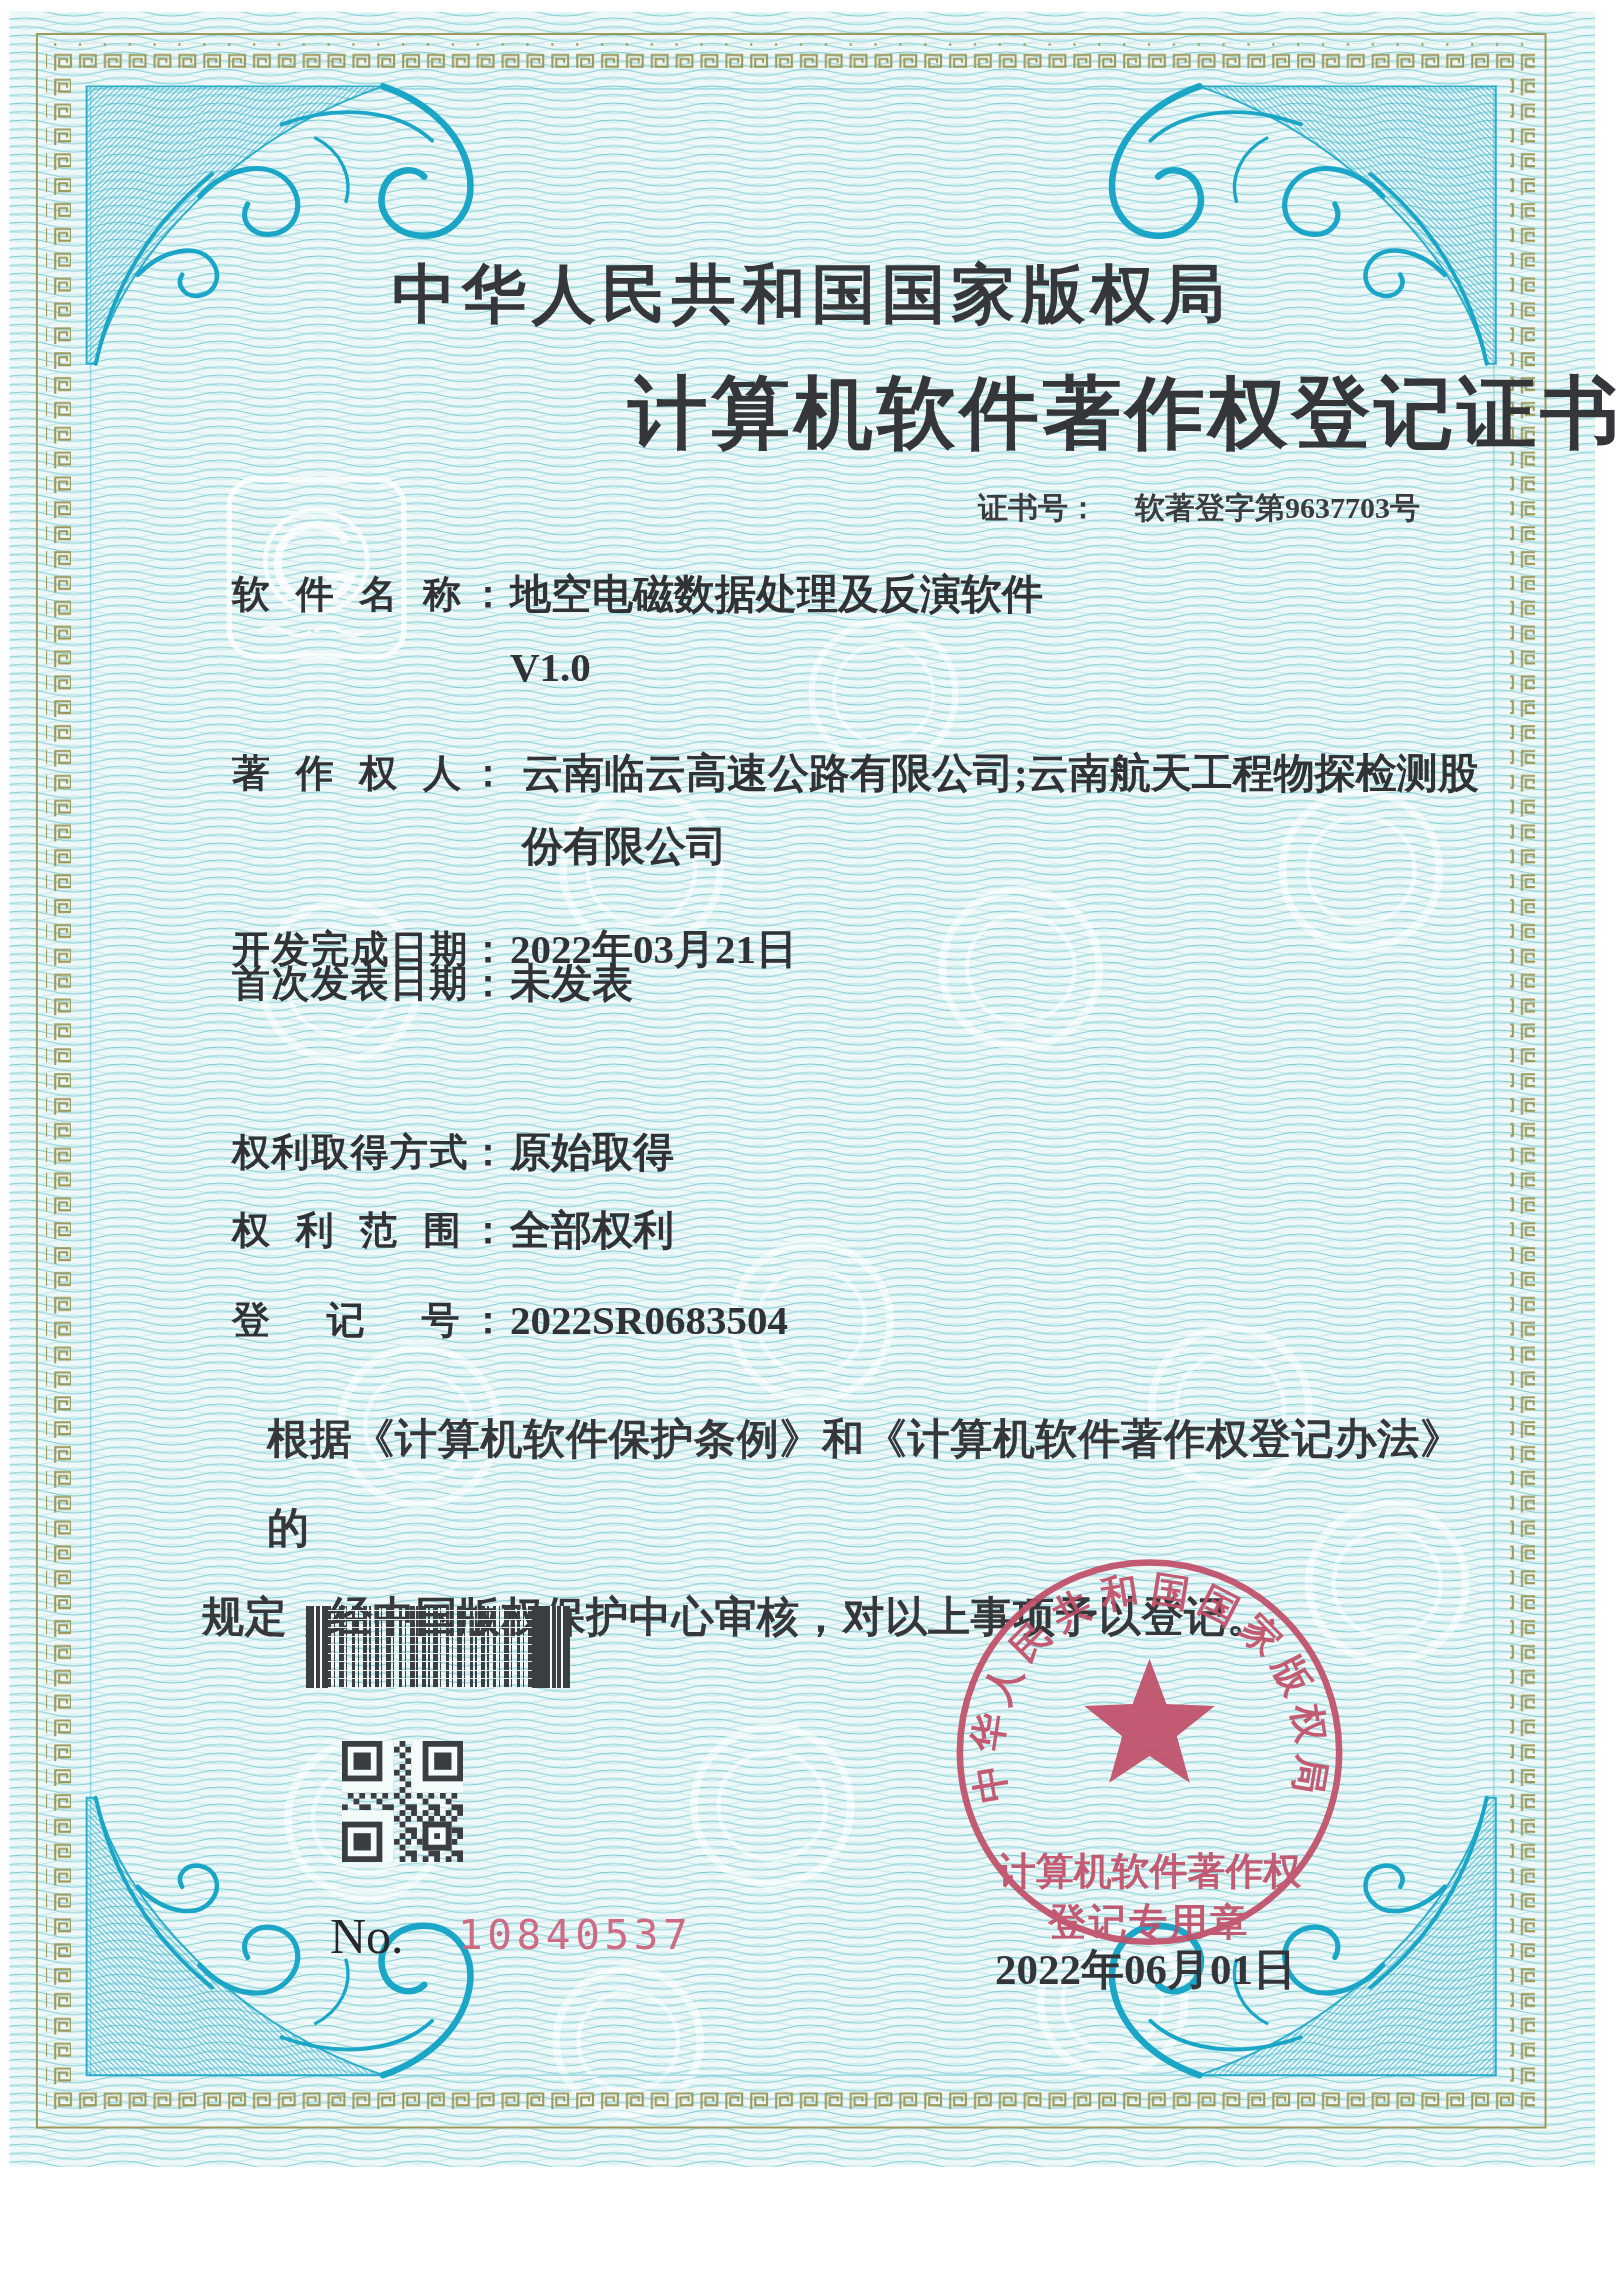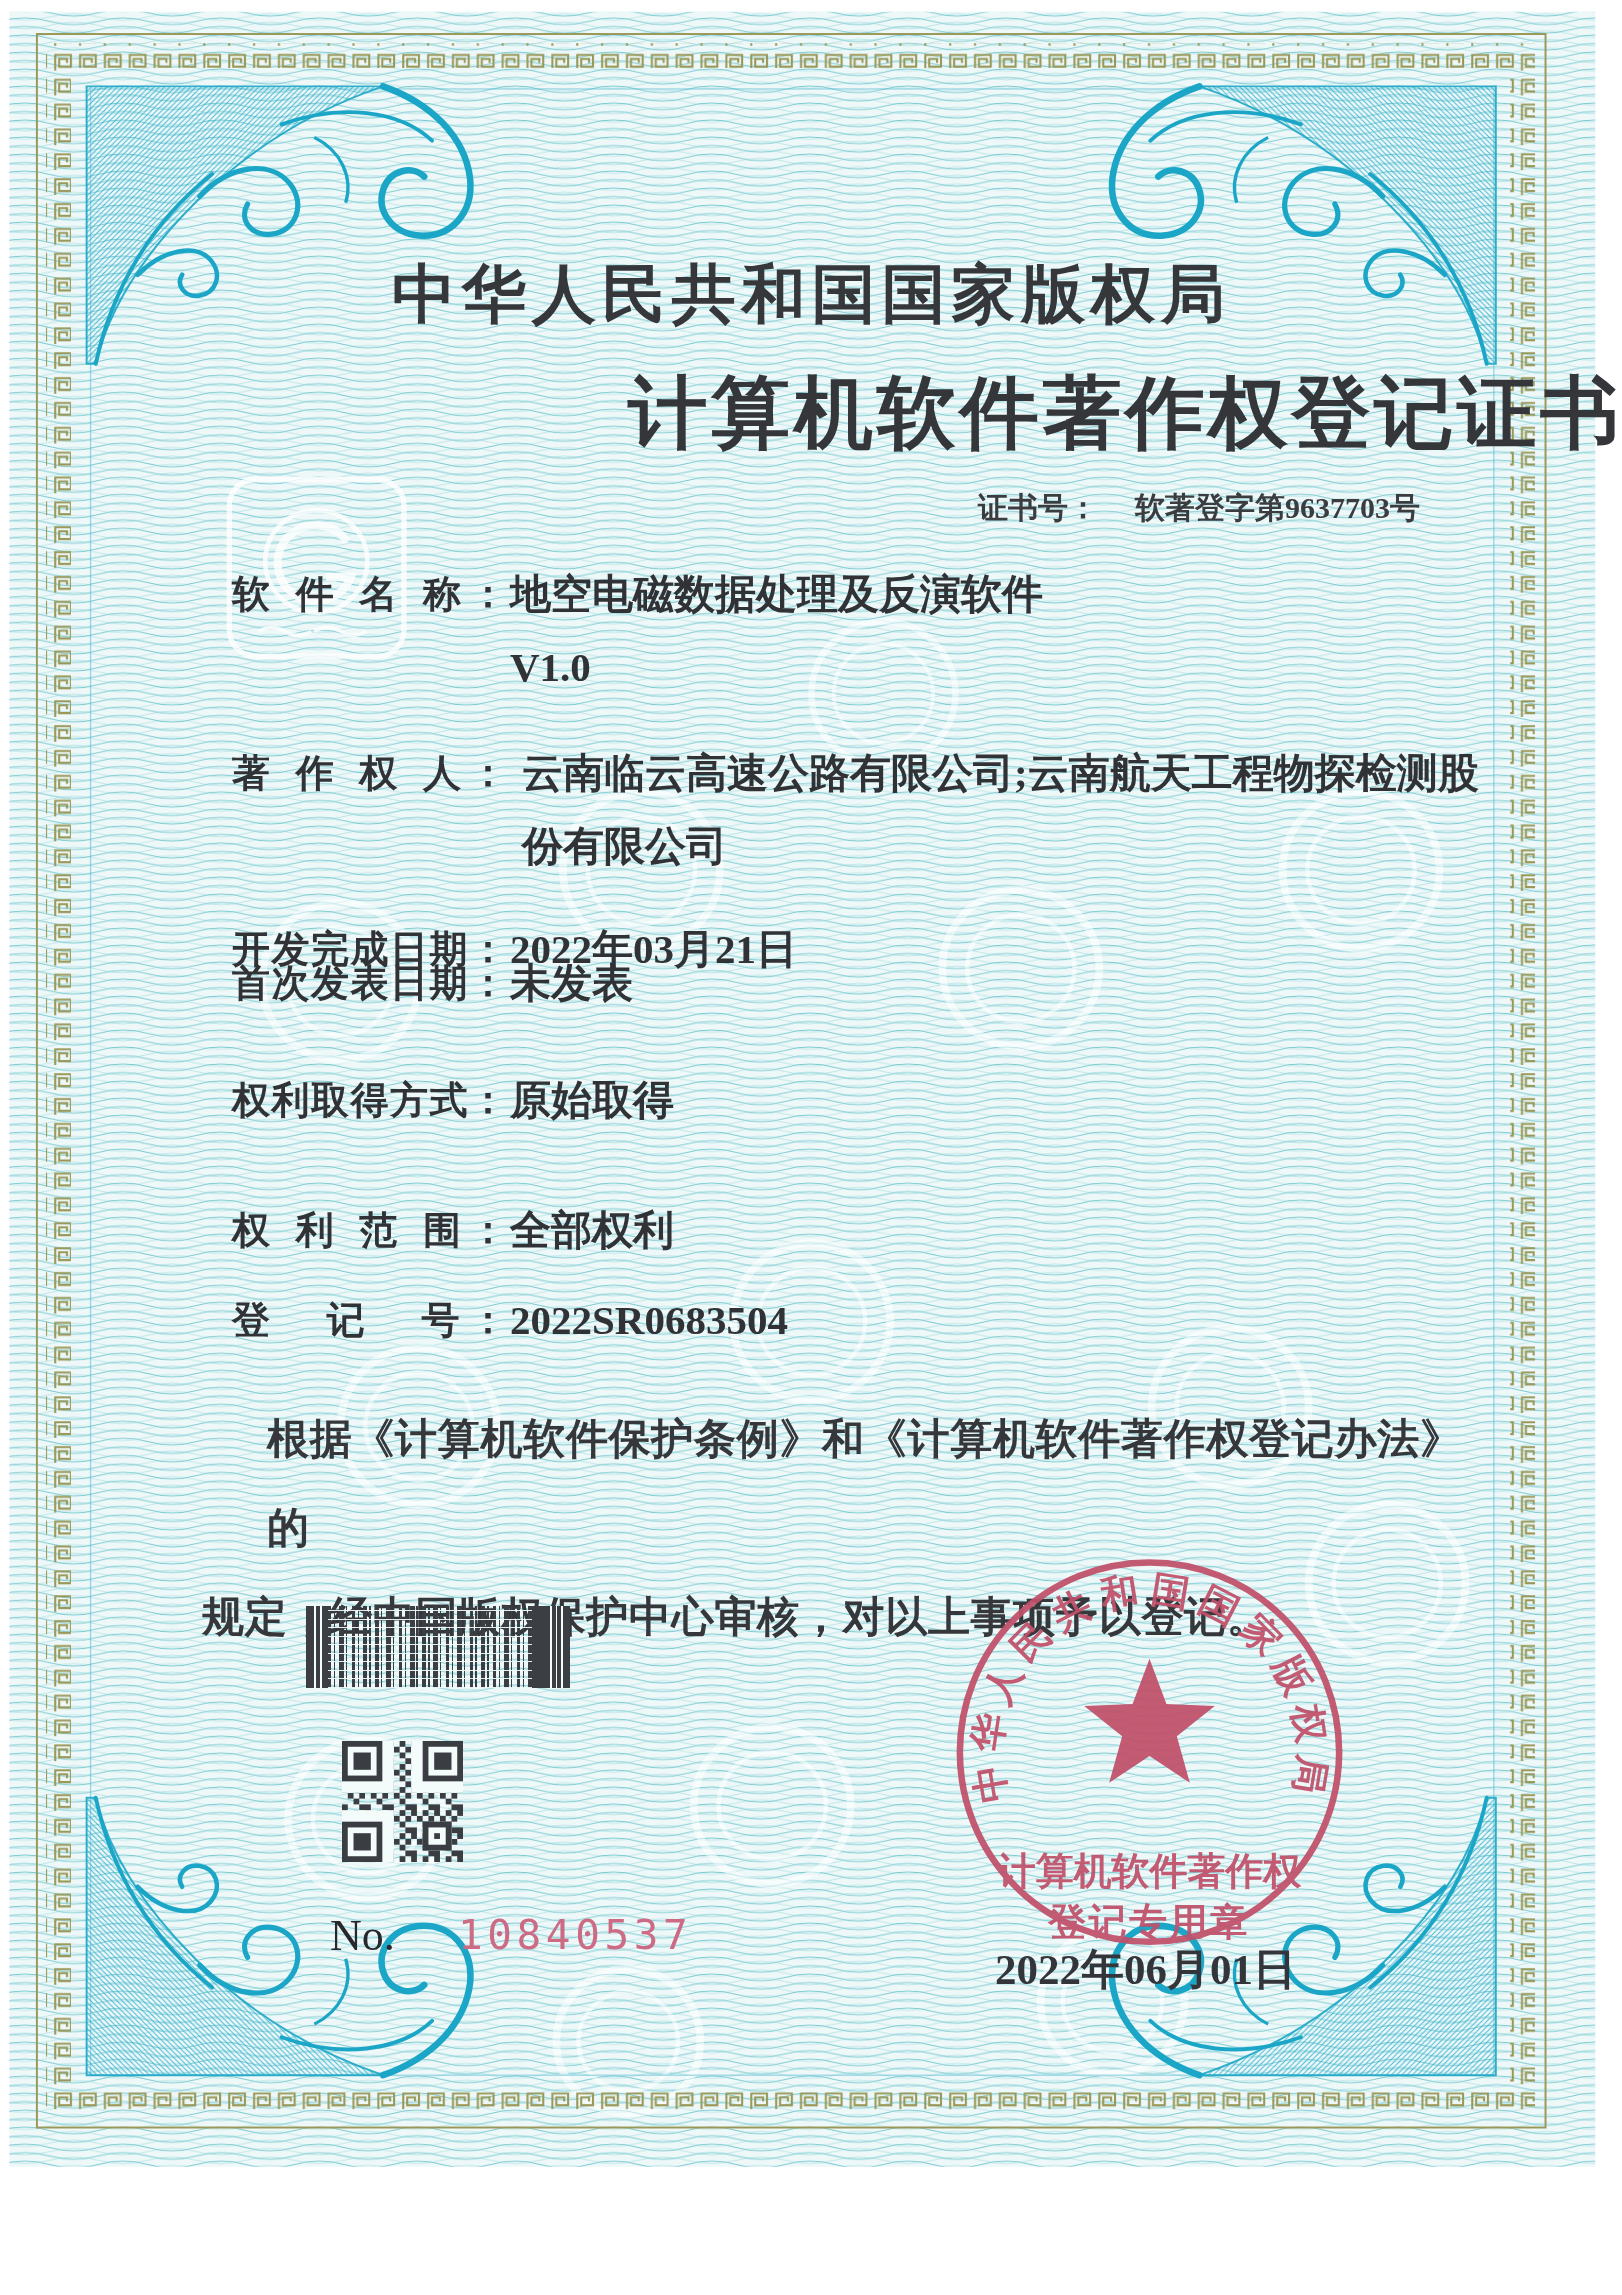--- a/index.html
+++ b/index.html
@@ -33,21 +33,21 @@
   .row{position:absolute; left:213px; display:flex; align-items:flex-start;}
   .flabel{
     width:275px; font-size:38px; font-weight:700; color:#303236;
     text-align:justify; text-align-last:justify; line-height:73px; white-space:nowrap;margin-left:19px;
   }
   .fval{
     margin-left:3px; width:995px; font-size:41px; font-weight:700;
     color:#303236; line-height:73px;
   }
   .r1{top:558px;} .r2{top:737px;gap:12px;} .r3{top:913px;}
-  .r4{top:947px;justify-content:space-between;} .r5{top:1064px;} .r6{top:1194px;justify-content:center;} .r7{top:1284px;}
+  .r4{top:947px;justify-content:space-between;} .r5{top:1116px;} .r6{top:1194px;justify-content:center;} .r7{top:1284px;}
 
   
   .para{top:1395px; left:202px; width:1283px; font-size:42px; font-weight:700;
         color:#35373b; letter-spacing:0.7px;}
   .para .pline{line-height:89px;}
   .para .pline.first{padding-left:65px;}
 
   
   .barcode{top:1606px; left:306px; width:264px; height:82px; display:flex;}
   .bc-left{width:22px; height:100%;
@@ -58,21 +58,21 @@
       repeating-linear-gradient(90deg,#3b3f43 0 3.3px, transparent 3.3px 5.9px, #3b3f43 5.9px 7.2px,
         transparent 7.2px 11px, #3b3f43 11px 15.7px, transparent 15.7px 17.7px,
         #3b3f43 17.7px 19px, transparent 19px 23.6px);}
   .bc-right{width:38px; height:100%;
     background:linear-gradient(90deg,#3b3f43 0 18.3px,#f4fbfb 18.3px 20px,#3b3f43 20px 23.6px,#f4fbfb 23.6px 25.5px,#3b3f43 25.5px 29px,#f4fbfb 29px 31px,#3b3f43 31px 38px);}
 
   
   .qr{top:1741px; left:342px;}
 
   
-  .serial-label{top:1913px; left:330px; font-size:44px; color:#26282c; line-height:46px;}
+  .serial-label{top:1913px; left:330px; font-size:50px; color:#26282c; line-height:46px;}
   .serial-value{top:1911px; left:458px; font-size:41px; color:#cd6a84;
     font-family:"DejaVu Sans Mono","Liberation Mono",monospace; letter-spacing:4.6px; line-height:48px;}
 
   
   .seal{top:1554px; left:952px;}
   .issue-date{top:1942px; left:995px; width:314px; 
     font-size:43px; font-weight:700; color:#33353a; line-height:55px; white-space:nowrap;}
 </style>
 </head>
 <body>

